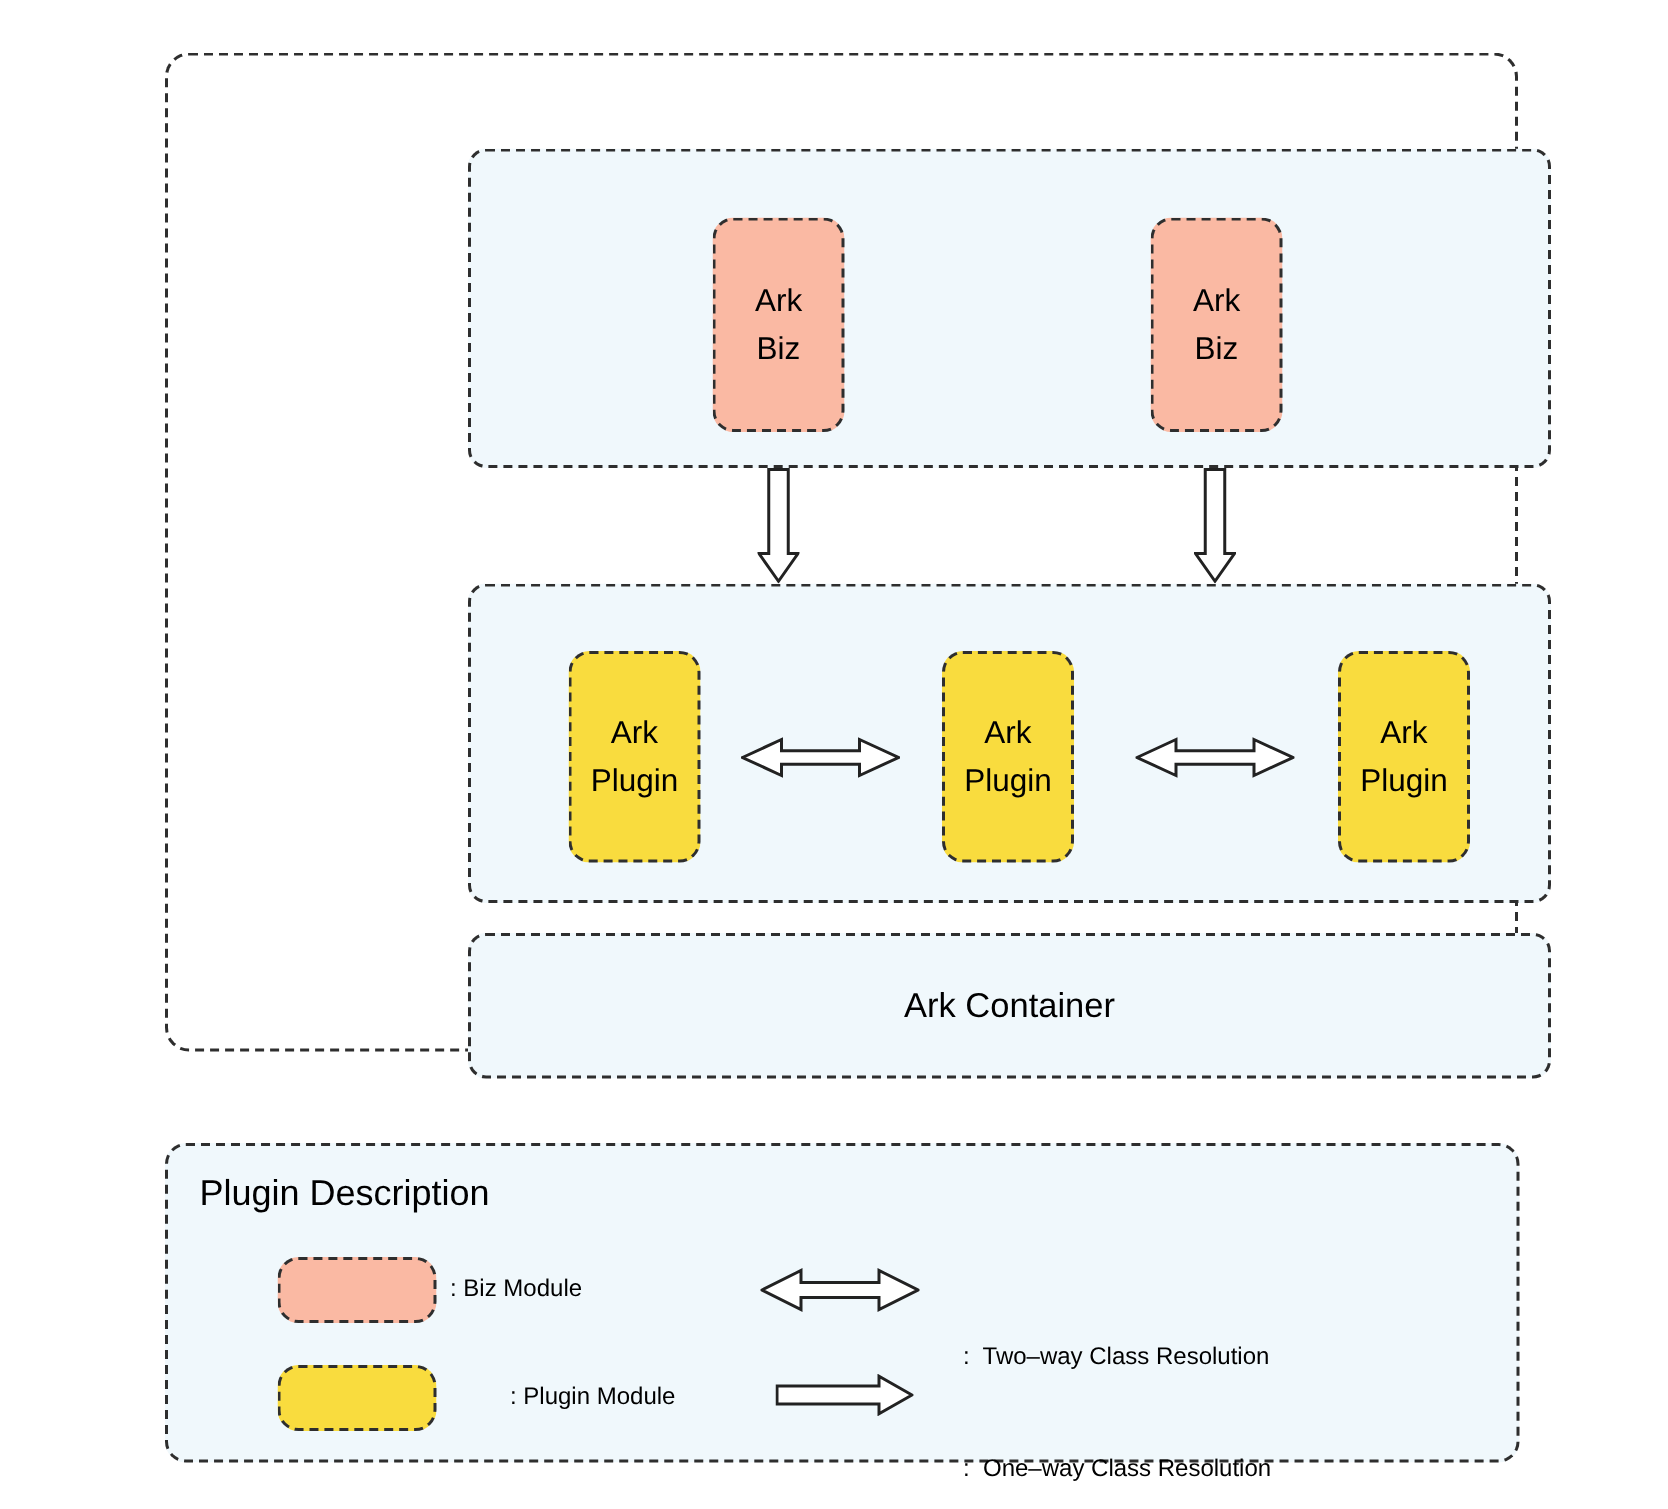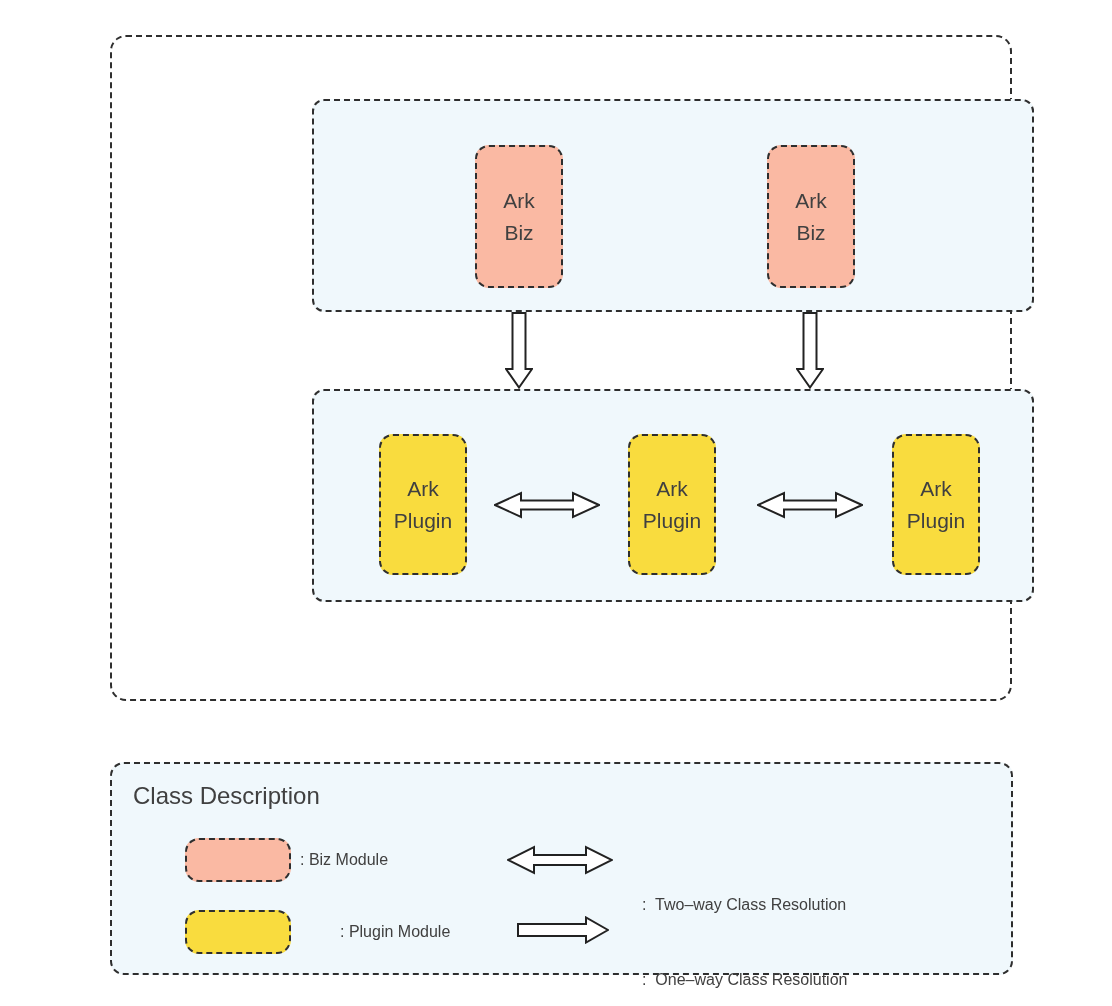--- a/index.html
+++ b/index.html
@@ -2,21 +2,21 @@
 <html style="--biz-module: #FAB9A3; --plugin-module: #F9DC3E; --panel-background: #F0F8FC; --dashed-border: #2E2E2E; --arrow-fill: #FFFFFF; --arrow-stroke: #222222;"><head>
 <meta charset="utf-8">
 <style>
   html, body { margin: 0; padding: 0; background: #ffffff; }
   .canvas {
     position: relative;
     width: 1112px;
     height: 1006px;
     background: #ffffff;
     font-family: "Liberation Sans", "DejaVu Sans", sans-serif;
-    color: #404040;
+    color: #000000;
     overflow: hidden;
   }
   .abs { position: absolute; }
   .dashed {
     border: 2px dashed var(--dashed-border, #2e2e2e);
     box-sizing: border-box;
   }
   .outer-frame {
     left: 110px; top: 35px; width: 902px; height: 666px;
     border-radius: 16px;
@@ -115,25 +115,28 @@
     <div class="abs dashed module-box plugin-box plugin-box-3">Ark
 Plugin</div>
 
     <svg class="abs two-way-arrow-1" width="106" height="28" viewBox="0 0 106 28">
       <path class="arrow-shape" d="M1 14 L27 2 L27 9.5 L79 9.5 L79 2 L105 14 L79 26 L79 18.5 L27 18.5 L27 26 Z"></path>
     </svg>
     <svg class="abs two-way-arrow-2" width="106" height="28" viewBox="0 0 106 28">
       <path class="arrow-shape" d="M1 14 L27 2 L27 9.5 L79 9.5 L79 2 L105 14 L79 26 L79 18.5 L27 18.5 L27 26 Z"></path>
     </svg>
 
+    <div class="abs dashed panel container-panel">
+      <span>Ark Container</span>
+    </div>
   </div>
 
   <div class="abs dashed legend-panel"></div>
 
-  <div class="abs legend-title">Class Description</div>
+  <div class="abs legend-title">Plugin Description</div>
 
   <div class="abs dashed legend-swatch swatch-biz"></div>
   <div class="abs legend-label label-biz">: Biz Module</div>
 
   <svg class="abs legend-arrow-two-way" width="106" height="30" viewBox="0 0 106 30">
     <path class="arrow-shape" d="M1 15 L27 2 L27 10 L79 10 L79 2 L105 15 L79 28 L79 20 L27 20 L27 28 Z"></path>
   </svg>
   <div class="abs legend-label label-two-way">:  Two–way Class Resolution</div>
 
   <div class="abs dashed legend-swatch swatch-plugin"></div>

